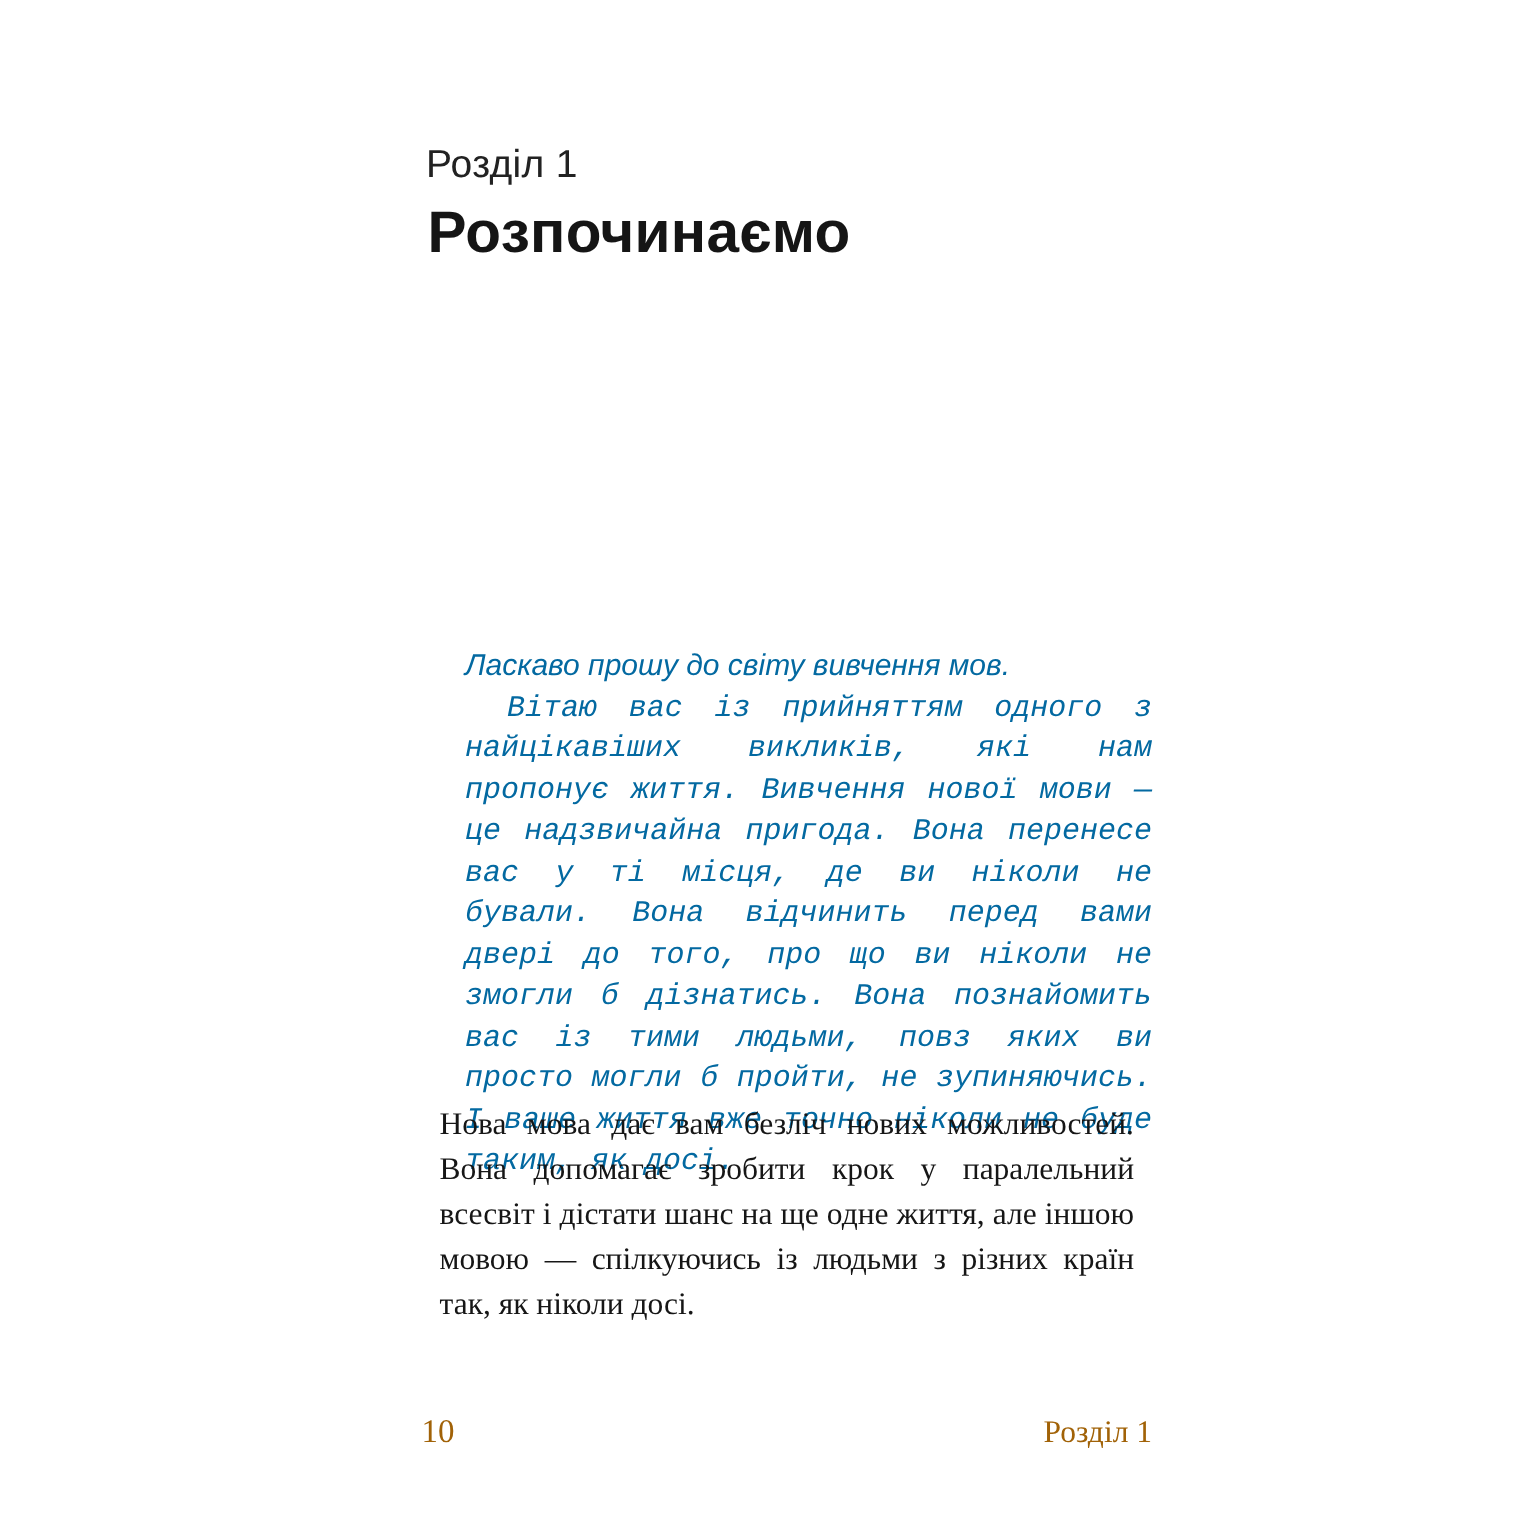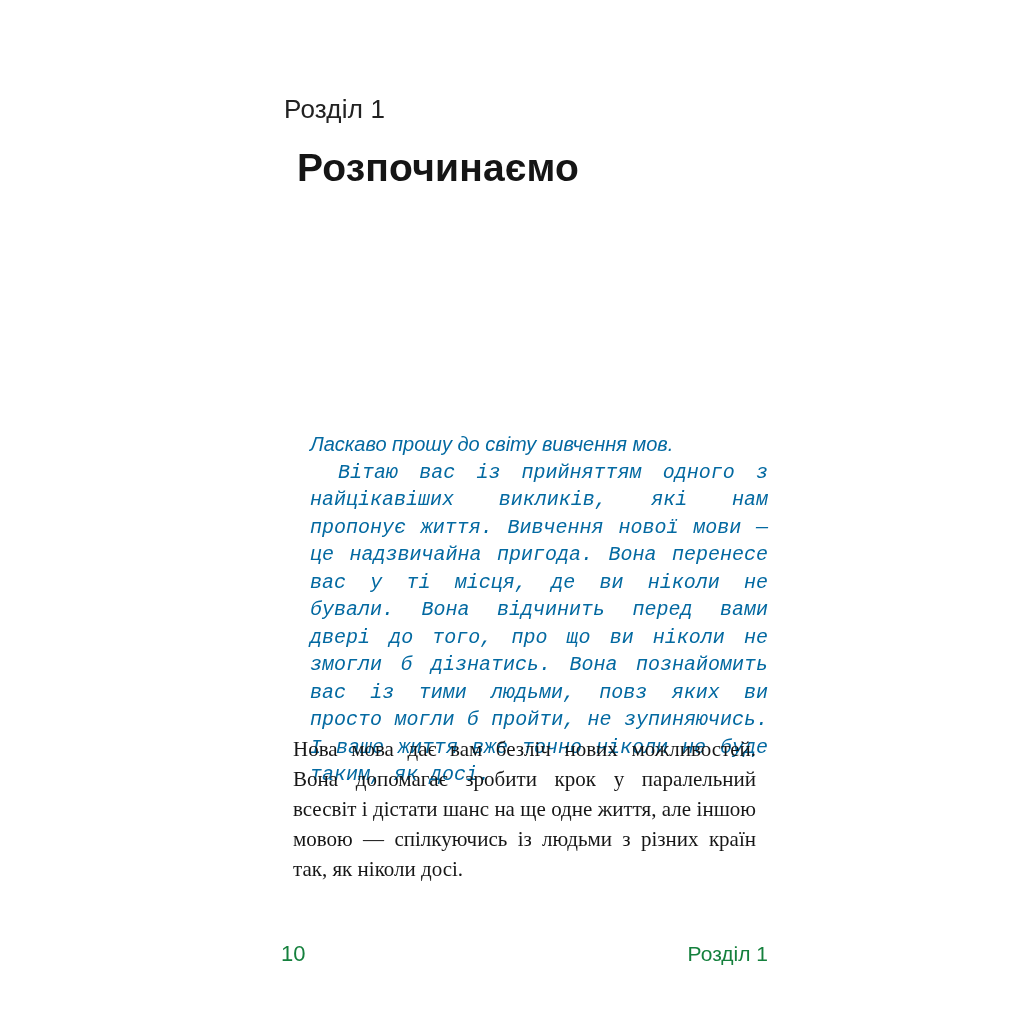--- a/index.html
+++ b/index.html
@@ -69,40 +69,40 @@
     font-family: Liberation Mono, monospace;
   }
   .footer {
     position: absolute;
     top: 941px;
     left: 281px;
     width: 487px;
     display: flex;
     justify-content: space-between;
     align-items: baseline;
-    font-family: Liberation Sans, sans-serif;
-    color: #15803d;
+    font-family: Liberation Serif, serif;
+    color: #a16207;
   }
   .footer .page-number {
     font-size: 22px;
     font-weight: 400;
   }
   .footer .chapter-ref {
     font-size: 21px;
     font-weight: 400;
   }
 </style>
 </head>
 <body>
 
 <div class="page">
 
   <div class="chapter-label">Розділ 1</div>
 
-  <h1 class="chapter-title" style="margin:16px;">Розпочинаємо</h1>
+  <h1 class="chapter-title" style="margin:4px;">Розпочинаємо</h1>
 
   <div class="intro-block">
     <p>Ласкаво прошу до світу вивчення мов.</p>
     <p class="indent">Вітаю вас із прийняттям одного з найцікавіших викликів, які нам пропонує життя. Вивчення нової мови — це надзвичайна пригода. Вона перенесе вас у ті місця, де ви ніколи не бували. Вона відчинить перед вами двері до того, про що ви ніколи не змогли б дізнатись. Вона познайомить вас із тими людьми, повз яких ви просто могли б пройти, не зупиняючись. І ваше життя вже точно ніколи не буде таким, як досі.</p>
   </div>
 
   <div class="body-block">
     <p>Нова мова дає вам безліч нових можливостей. Вона допомагає зробити крок у паралельний всесвіт і дістати шанс на ще одне життя, але іншою мовою — спілкуючись із людьми з різних країн так, як ніколи досі.</p>
   </div>
 

